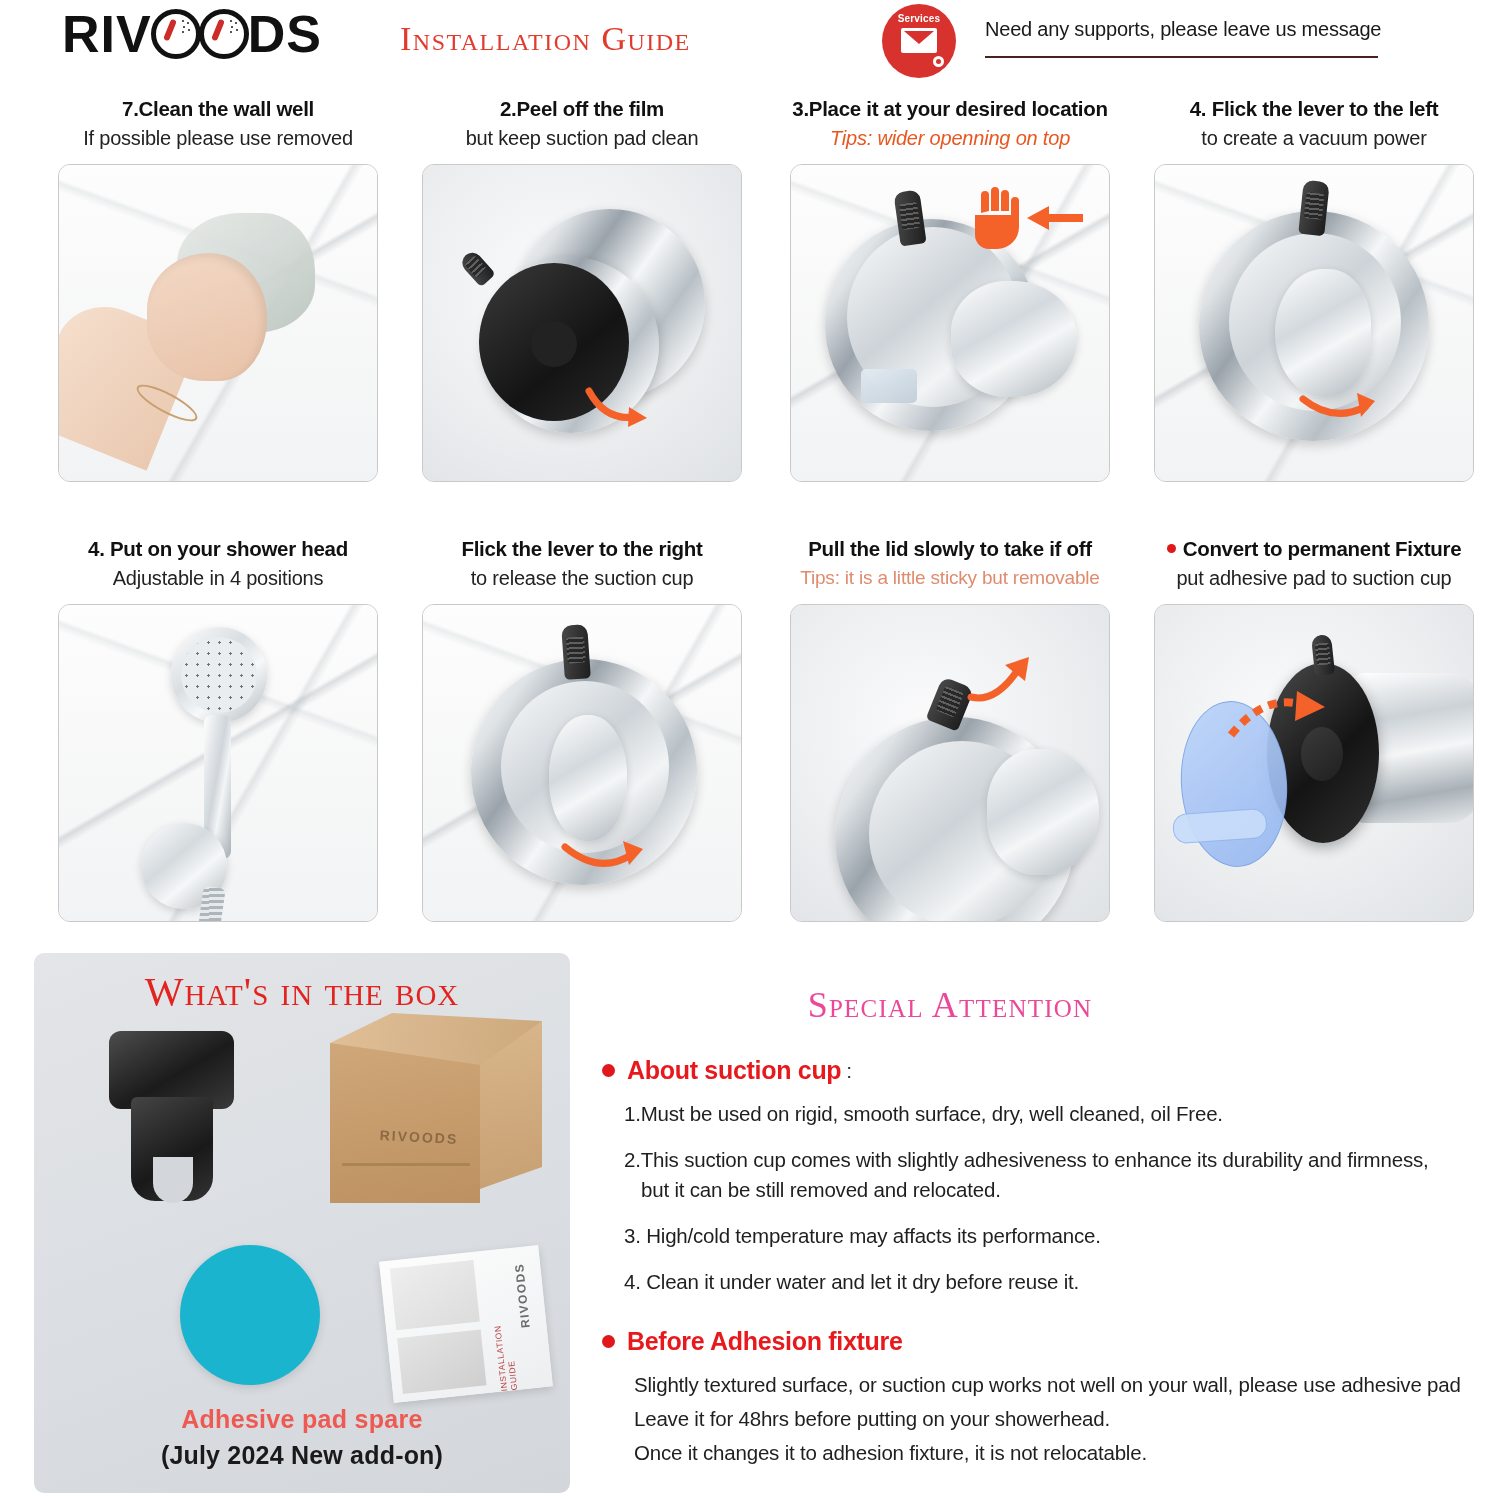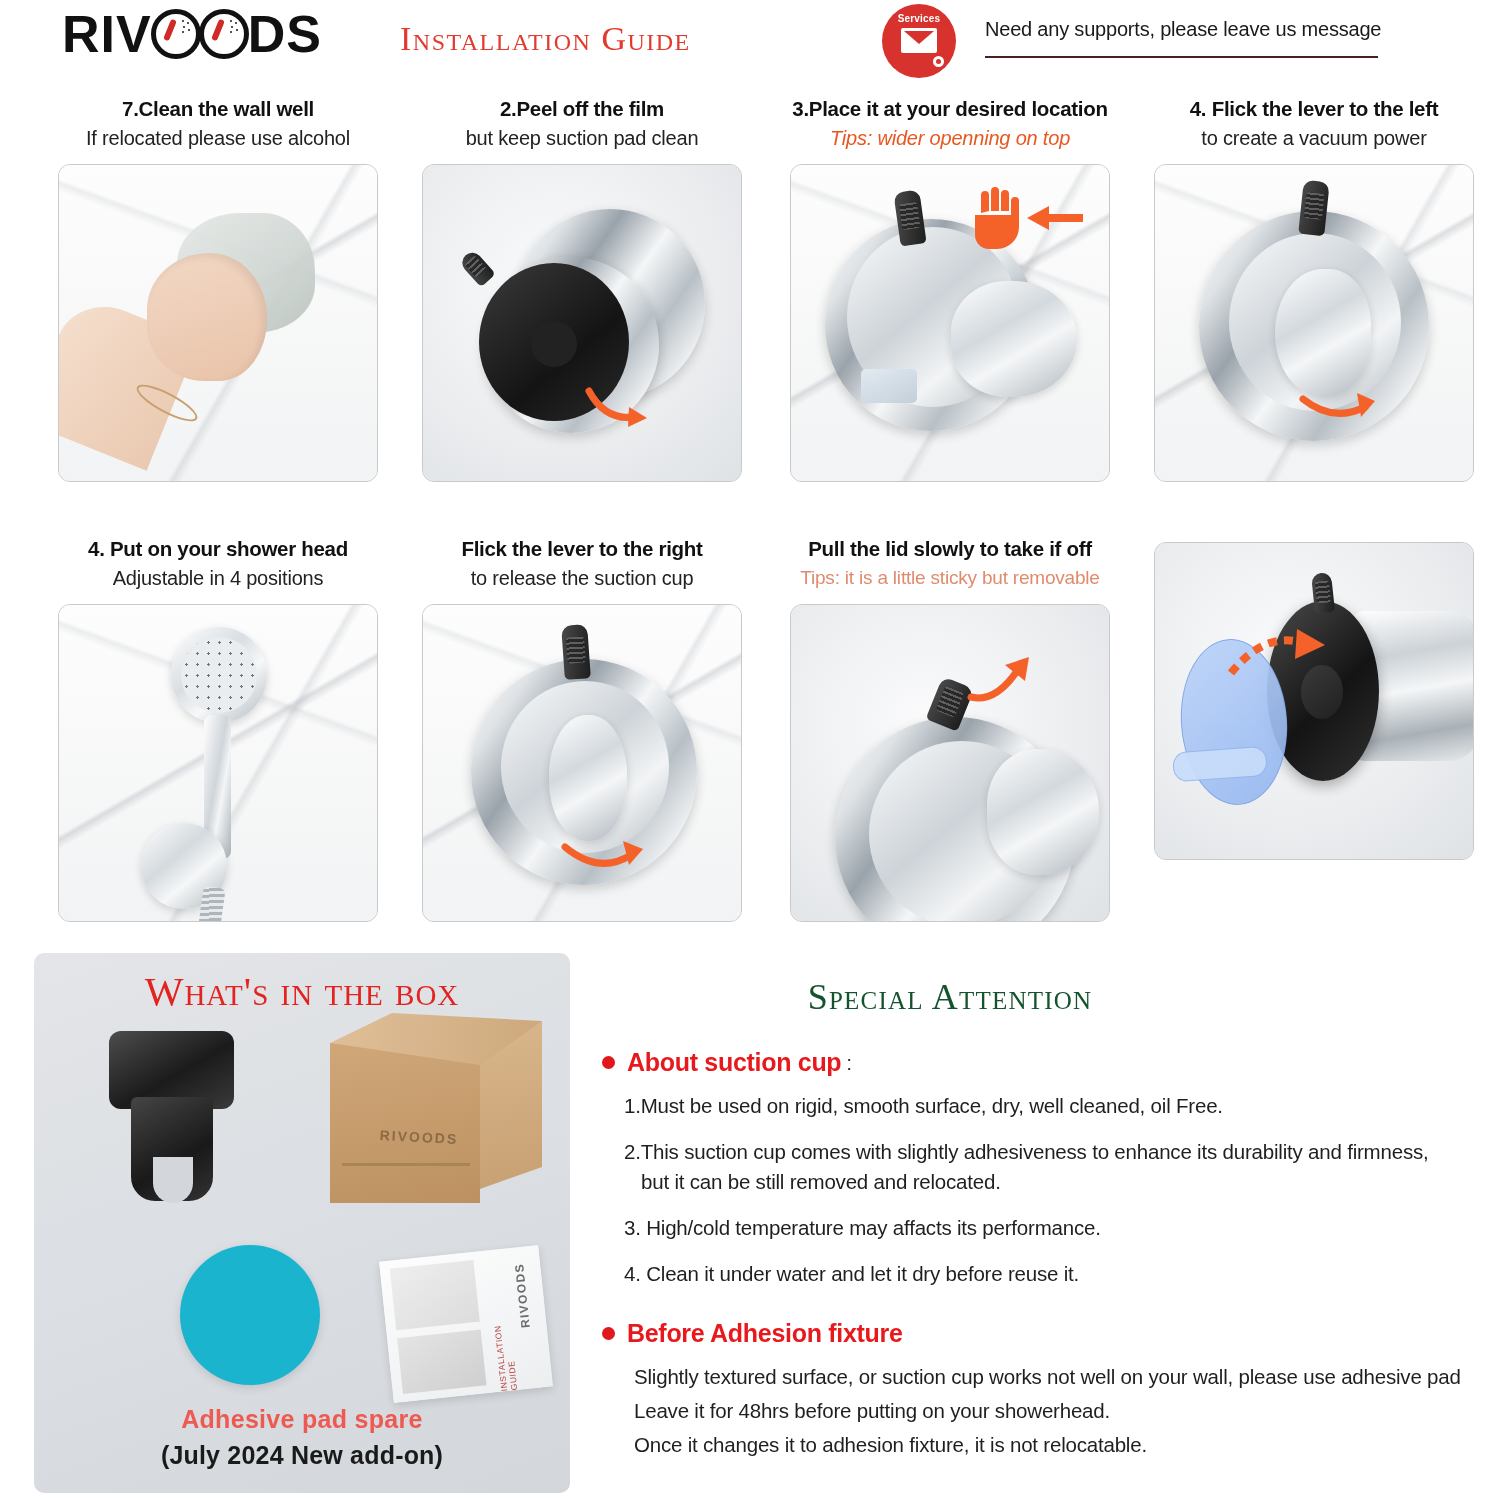--- a/index.html
+++ b/index.html
@@ -330,24 +330,24 @@
     position:absolute;left:0;top:452px;width:100%;text-align:center;
     color:#ee5a52;font-size:25px;font-weight:700;letter-spacing:.3px;
   }
   .pad-sub{
     position:absolute;left:0;top:488px;width:100%;text-align:center;
     color:#1a1a1a;font-size:25px;font-weight:700;letter-spacing:.2px;
   }
 
   .attention{position:absolute;left:592px;top:0;width:886px;}
   .att-title{
-    text-align:center;color:#14532d;
+    text-align:center;color:#ec4899;
     font-family:"Liberation Serif", serif;
     font-size:36px;font-variant:small-caps;letter-spacing:1.2px;
-    margin:28px 0 0 0;padding-right:170px;
+    margin:36px 0 0 0;padding-right:170px;
   }
   .sec-head{
     display:flex;align-items:center;margin:30px 0 0 10px;
     font-size:25px;font-weight:700;color:#e8191d;letter-spacing:-.3px;
   }
   .sec-head .bul{
     width:13px;height:13px;border-radius:50%;background:#e0181c;
     margin-right:12px;flex:0 0 auto;
   }
   .sec-head .colon{color:#333;font-weight:400;margin-left:5px;font-size:21px;}
@@ -395,21 +395,21 @@
     <div class="support-rule"></div>
   </div>
 
   <div class="steps">
 
     <div class="srow">
 
       <div class="cell c0">
         <div class="cap">
           <div class="t1">7.Clean the wall well</div>
-          <div class="t2">If relocated please use alcohol</div>
+          <div class="t2">If possible please use removed</div>
         </div>
         <div class="photo">
           <div class="bg-marble"></div>
           <div class="cloth"></div>
           <div class="arm"></div>
           <div class="hand"></div>
           <div class="bracelet"></div>
         </div>
       </div>
 
@@ -531,20 +531,24 @@
             </div>
           <div class="cradle" style="left:196px;top:144px;width:112px;height:126px;"></div>
           <svg class="oarrow" style="left:176px;top:48px;" width="74" height="54" viewBox="0 0 74 54">
             <path d="M4 44 Q28 50 50 18" fill="none" stroke="#f4622a" stroke-width="7" stroke-linecap="round"></path>
             <path d="M38 12 L62 4 L58 28 Z" fill="#f4622a"></path>
           </svg>
         </div>
       </div>
 
       <div class="cell c3">
+        <div class="cap">
+          <div class="t1"><span class="rbullet"></span><span>Convert to permanent Fixture</span></div>
+          <div class="t2">put adhesive pad to suction cup</div>
+        </div>
         <div class="photo">
           <div class="bg-grey"></div>
           <div class="chrome-barrel"></div>
           <div class="blackcap">
               <span class="dot"></span>
             </div>
           <div class="black-lever" style="left:158px;top:30px;width:20px;height:40px;transform:rotate(-6deg);">
               <span class="ridge" style="left:3px;top:8px;width:14px;height:22px;"></span>
             </div>
           <div class="bluepad">

